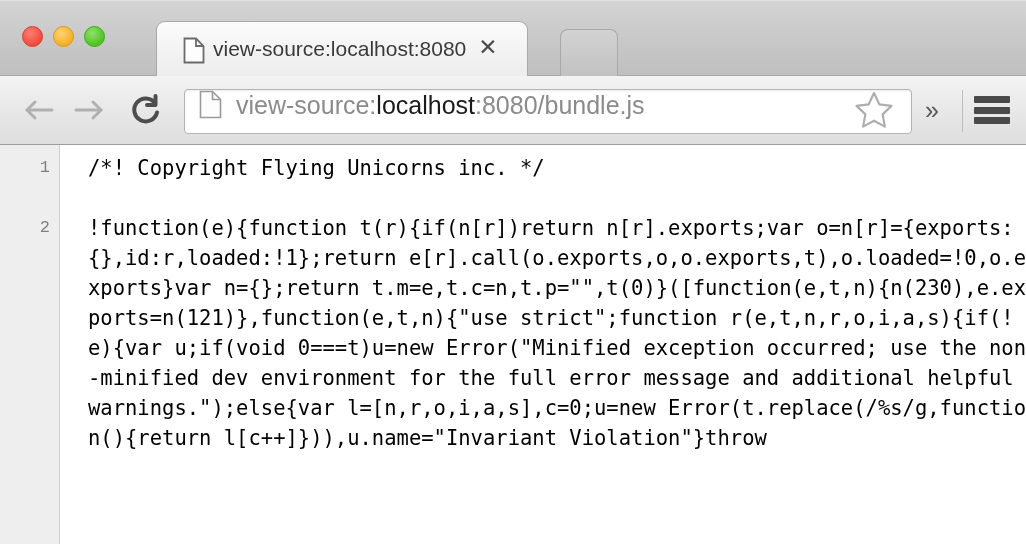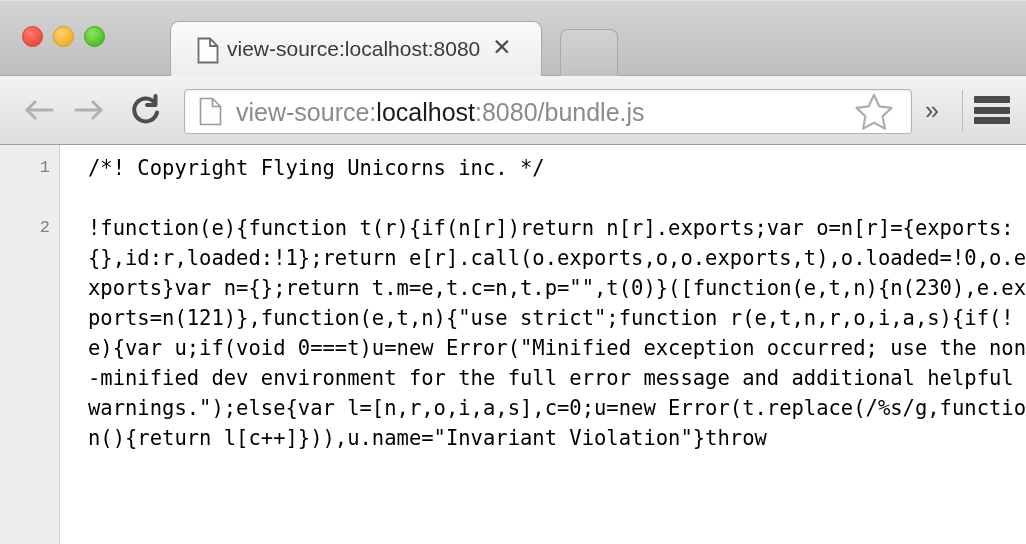--- a/index.html
+++ b/index.html
@@ -52,21 +52,21 @@
     height: 21px;
     border-radius: 50%;
     box-sizing: border-box;
   }
   .dot.close  { background: radial-gradient(circle at 38% 32%, #ff7d70, #f04a3f 70%); border: 1px solid #d83b2e; }
   .dot.min    { background: radial-gradient(circle at 38% 32%, #ffd278, #f4b024 70%); border: 1px solid #d99a15; }
   .dot.max    { background: radial-gradient(circle at 38% 32%, #90e06a, #4fc321 70%); border: 1px solid #3ba817; }
 
   .tab {
     position: absolute;
-    left: 170px;
+    left: 156px;
     top: 21px;
     width: 372px;
     height: 55px;
     background: linear-gradient(to bottom, #fbfbfb 0%, #f2f2f2 60%, #ededed 100%);
     border: 1px solid #a9a9a9;
     border-bottom: none;
     border-radius: 9px 9px 0 0;
     box-sizing: border-box;
     overflow: hidden;
   }
@@ -147,21 +147,21 @@
     left: 184px;
     top: 13px;
     width: 728px;
     height: 45px;
     background: #ffffff;
     border: 1px solid #b4b4b4;
     border-radius: 4px;
     box-sizing: border-box;
     box-shadow: inset 0 1px 2px rgba(0,0,0,0.08);
     display: flex;
-    align-items: center;
+    align-items: flex-start;
   }
   .url-favicon {
     margin-left: 14px;
     flex: 0 0 auto;
     display: flex;
     align-items: center;
   }
   .url-text {
     margin-left: 14px;
     flex: 1 1 auto;

